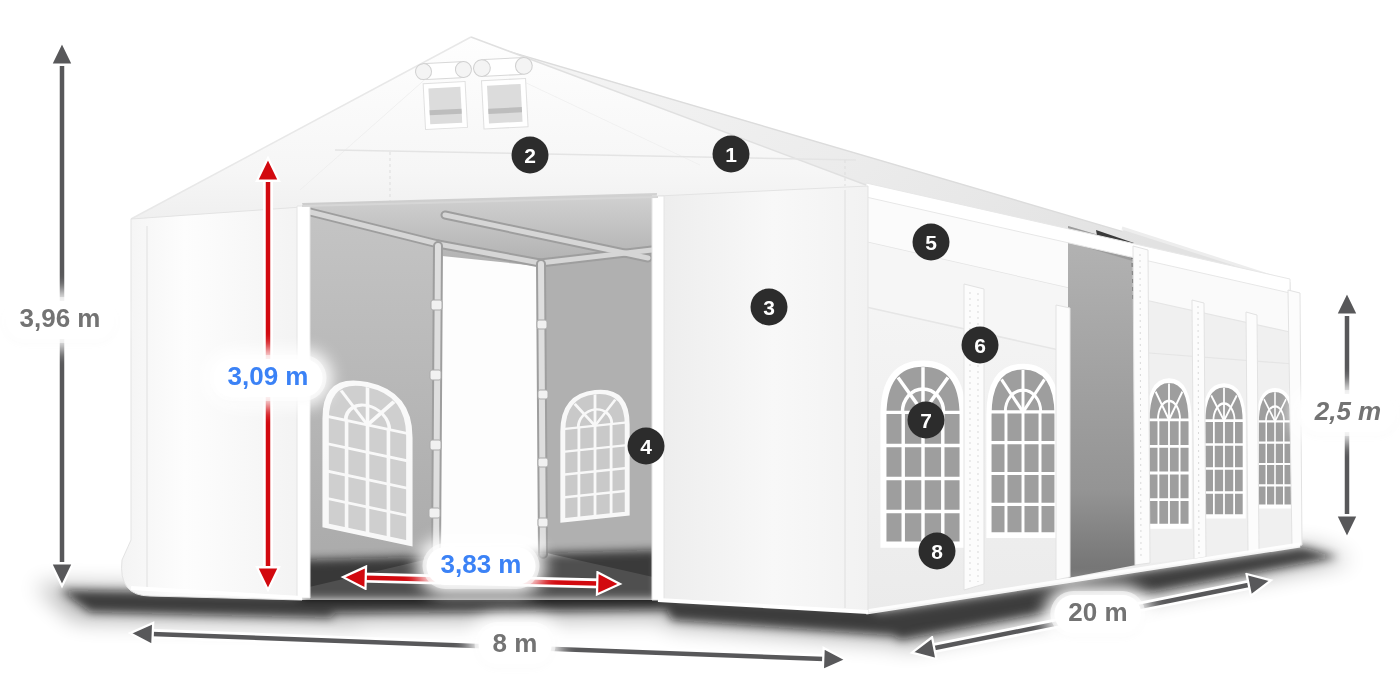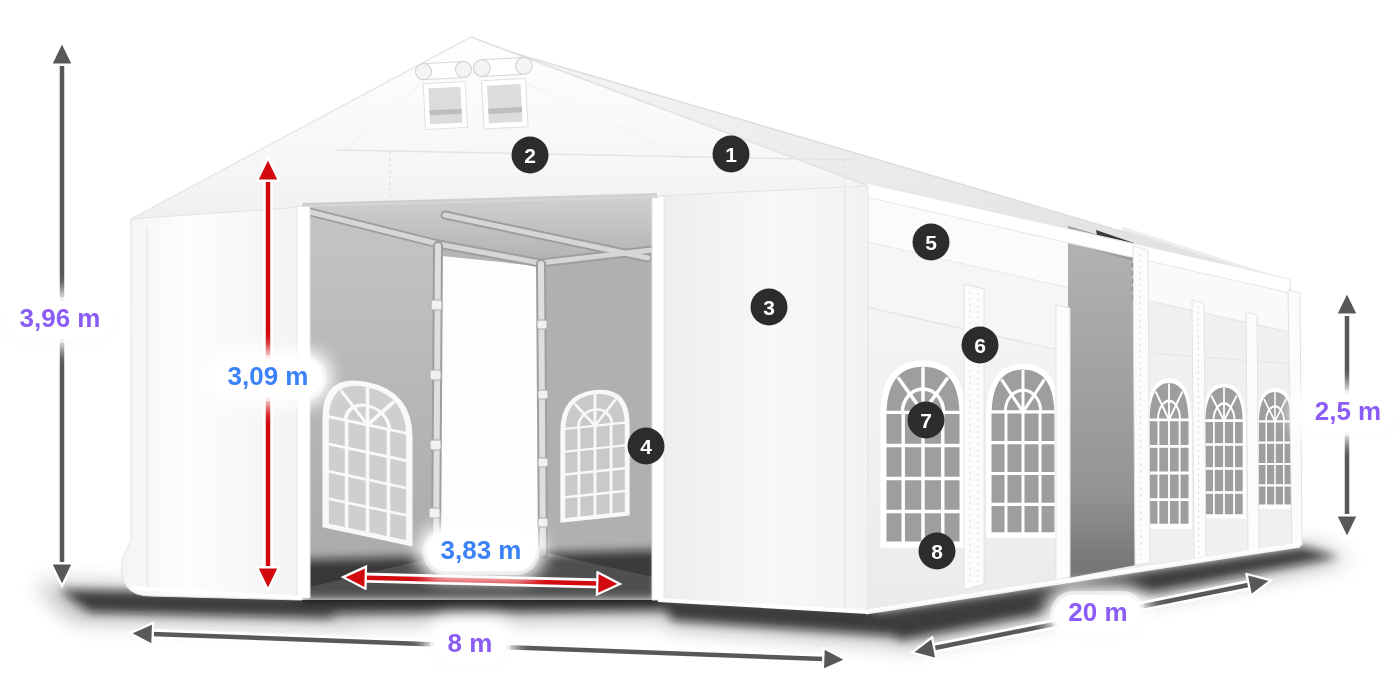--- a/index.html
+++ b/index.html
@@ -1,20 +1,20 @@
 <!DOCTYPE html>
 <html><head>
 <meta charset="utf-8">
 <style>
   html,body{margin:0;padding:0;background:#ffffff;}
   .stage{position:relative;width:1400px;height:700px;background:#ffffff;overflow:hidden;
          font-family:"Liberation Sans",sans-serif;}
   .stage svg{position:absolute;left:0;top:0;}
   .pill{position:absolute;transform:translate(-50%,-50%);background:#ffffff;border-radius:20px;
-        padding:3px 14px 5px;font-weight:700;font-size:26px;line-height:1.15;color:#8b5cf6;
+        padding:3px 14px 5px;font-weight:700;font-size:26px;line-height:1.15;color:#737373;
         white-space:nowrap;z-index:30;
         box-shadow:0 0 0 4px rgba(255,255,255,.55), 0 0 16px 10px rgba(255,255,255,.95), 0 2px 8px rgba(0,0,0,.10);}
   .pill.red{color:#3b82f6;}
   .badge{position:absolute;width:37px;height:37px;border-radius:50%;background:#2c2c2c;color:#ffffff;
          font-weight:700;font-size:21px;line-height:37px;text-align:center;
          transform:translate(-50%,-50%);z-index:25;cursor:pointer;}
 </style>
 </head>
 <body>
 
@@ -300,24 +300,24 @@
 
     <g>
       <line x1="1347" y1="308" x2="1347" y2="522" stroke="#ffffff" stroke-width="10"></line>
       <line x1="1347" y1="314" x2="1347" y2="516" stroke="#58585a" stroke-width="4.5" marker-start="url(#mhDark)" marker-end="url(#mhDark)"></line>
     </g>
   </g>
 </svg>
 
 <div class="pill" style="left:60px;top:320px;">3,96 m</div>
 <div class="pill red" style="left:268px;top:378px;">3,09 m</div>
-<div class="pill red" style="left:481px;top:552px;text-align:center;">3,83 m</div>
-<div class="pill" style="left:470px;top:645px;">8 m</div>
+<div class="pill red" style="left:481px;top:566px;text-align:center;">3,83 m</div>
+<div class="pill" style="left:515px;top:645px;">8 m</div>
 <div class="pill" style="left:1098px;top:614px;">20 m</div>
-<div class="pill" style="left:1348px;top:413px;">2,5 m</div>
+<div class="pill" style="left:1348px;top:413px;font-style:italic;">2,5 m</div>
 
 <div class="badge" style="left:731px;top:154px;">1</div>
 <div class="badge" style="left:530px;top:155px;">2</div>
 <div class="badge" style="left:769px;top:307px;">3</div>
 <div class="badge" style="left:646px;top:446px;">4</div>
 <div class="badge" style="left:931px;top:242px;">5</div>
 <div class="badge" style="left:980px;top:345px;">6</div>
 <div class="badge" style="left:926px;top:420px;">7</div>
 <div class="badge" style="left:937px;top:551px;">8</div>
 

